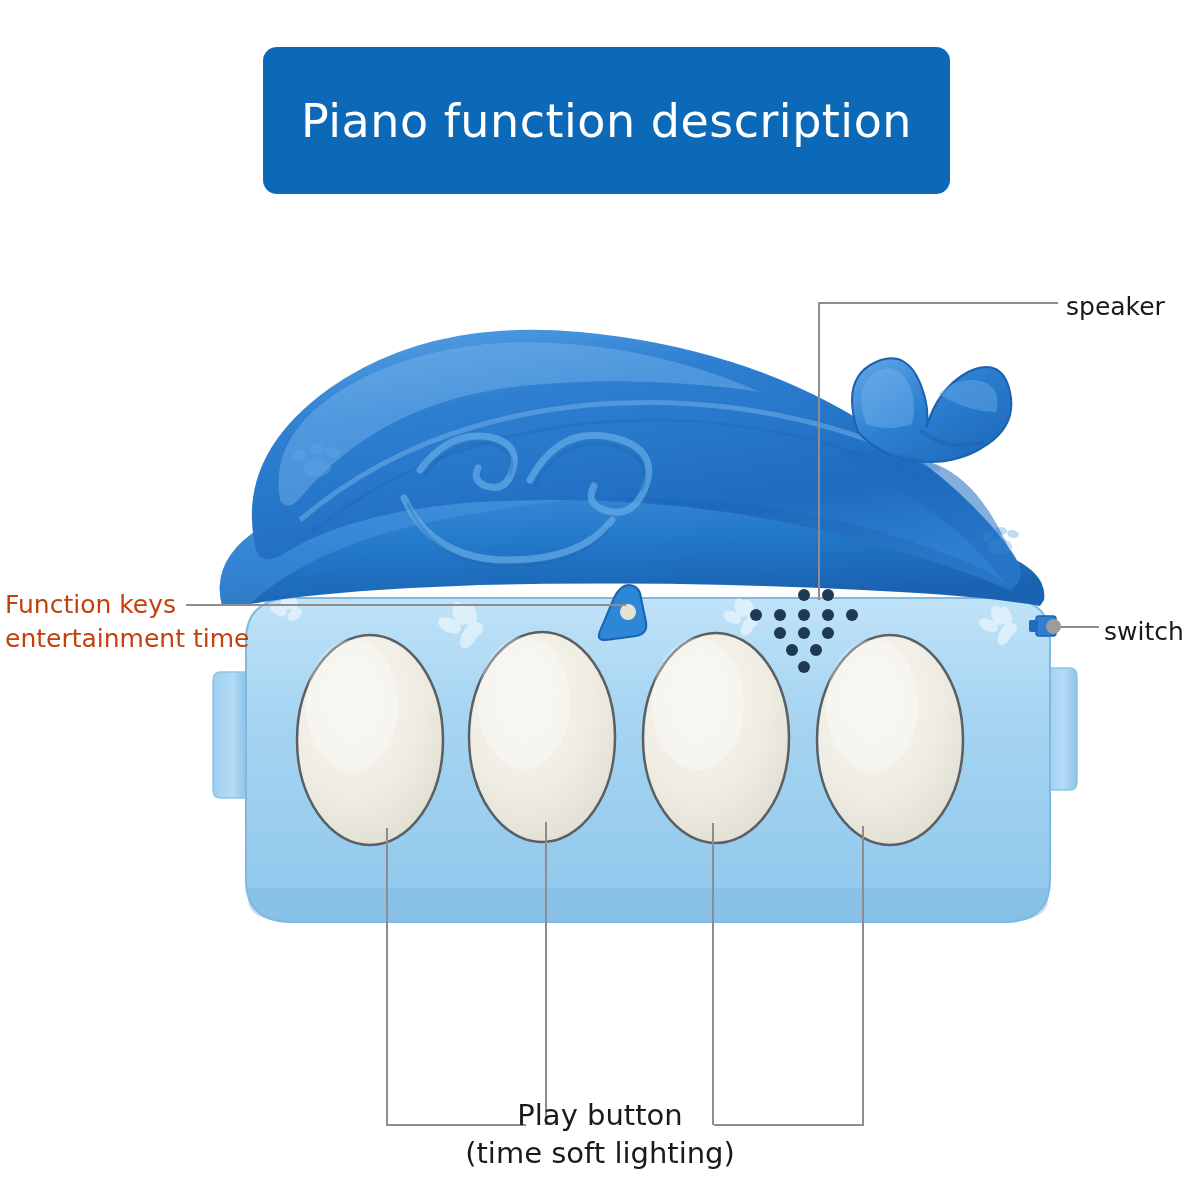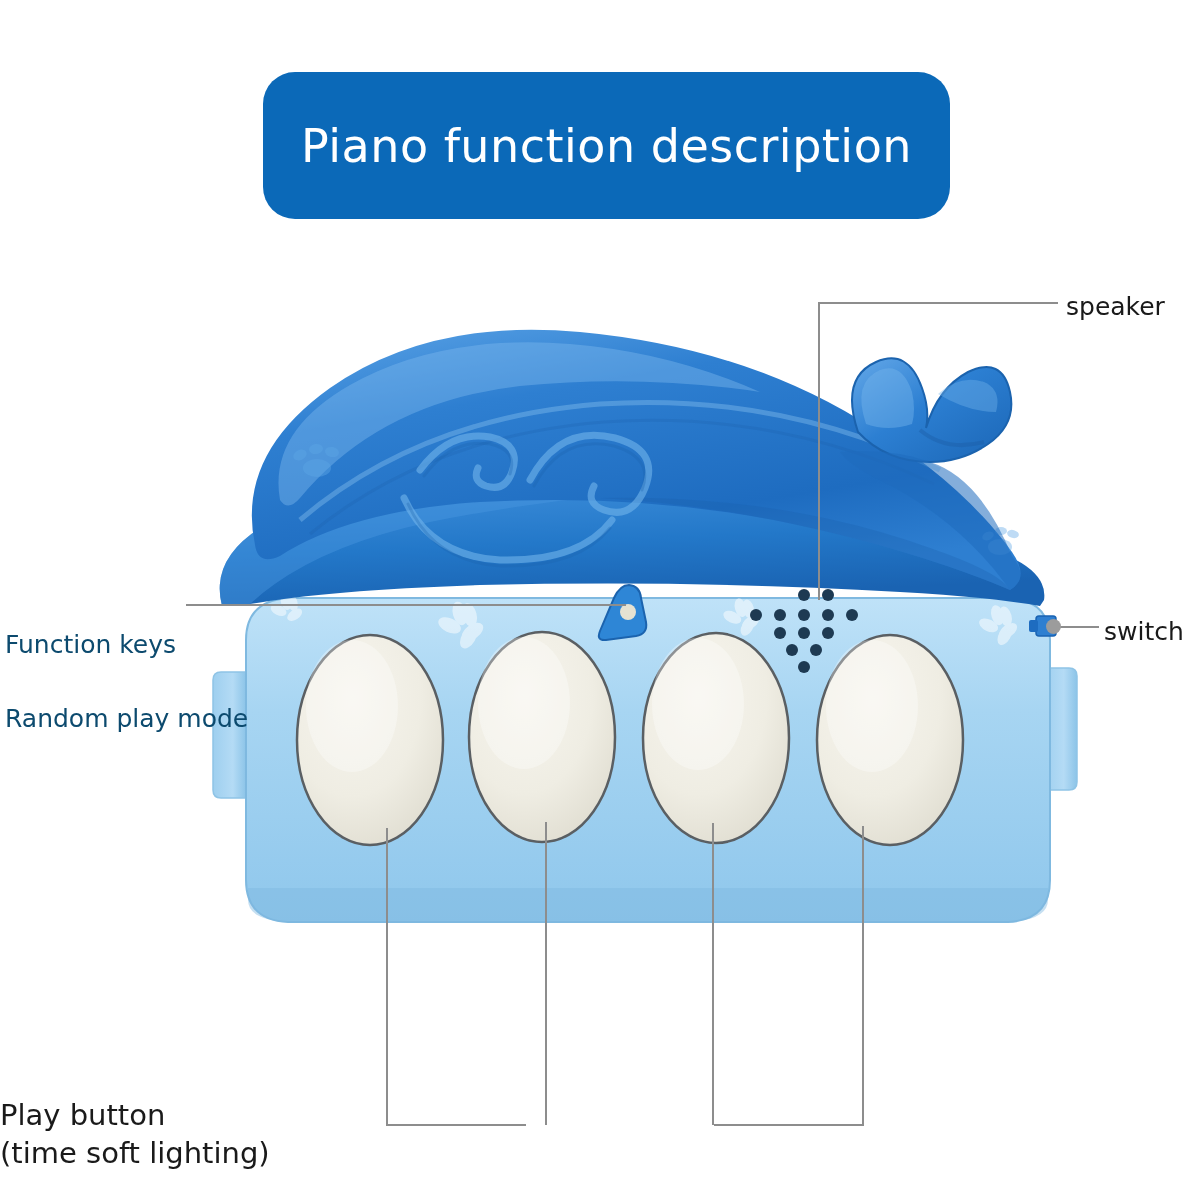--- a/index.html
+++ b/index.html
@@ -16,25 +16,24 @@
   }
 
   
   #title-banner {
     position: absolute;
     left: 263px;
     top: 47px;
     width: 687px;
     height: 147px;
     background: #0B69B8;
-    border-radius: 32px;
+    border-radius: 14px;
     display: flex;
     align-items: center;
     justify-content: center;
-    margin-top: 25px;
   }
   #title-text {
     color: #ffffff;
     font-size: 46px;
     font-family: "DejaVu Sans", sans-serif;
     letter-spacing: 0.5px;
     white-space: nowrap;
   }
 
   
@@ -52,33 +51,32 @@
   #label-switch  { left: 1104px; top: 608px; text-align: center; }
 
   #left-label-block {
     position: absolute;
     left: 5px;
     top: 588px;
     width: 250px;
   }
   #left-label-block .ll {
     display: block;
-    color: #0c4a6e;
+    color: #c2410c;
     font-size: 25px;
     line-height: 34px;
     white-space: nowrap;
-    margin-top: 40px;
   }
 
   #bottom-caption {
     position: absolute;
     left: 0px;
     top: 1096px;
     width: 1200px;
-    text-align: left;
+    text-align: center;
   }
   #bottom-caption .bc {
     display: block;
     color: #1a1a1a;
     font-size: 29px;
     line-height: 38px;
   }
 
   
   .leader {
@@ -331,19 +329,19 @@
 <div class="leader-btn-v" id="btn-line-4"></div>
 <div class="leader h" id="btn-line-left-h"></div>
 <div class="leader h" id="btn-line-right-h"></div>
 
 <div class="callout-label" id="label-speaker">speaker</div>
 
 <div class="callout-label" id="label-switch">switch</div>
 
 <div id="left-label-block">
   <span class="ll">Function keys</span>
-  <span class="ll">Random play mode</span>
+  <span class="ll">entertainment time</span>
 </div>
 
 <div id="bottom-caption">
   <span class="bc">Play button</span>
   <span class="bc">(time soft lighting)</span>
 </div>
 
 </body></html>

